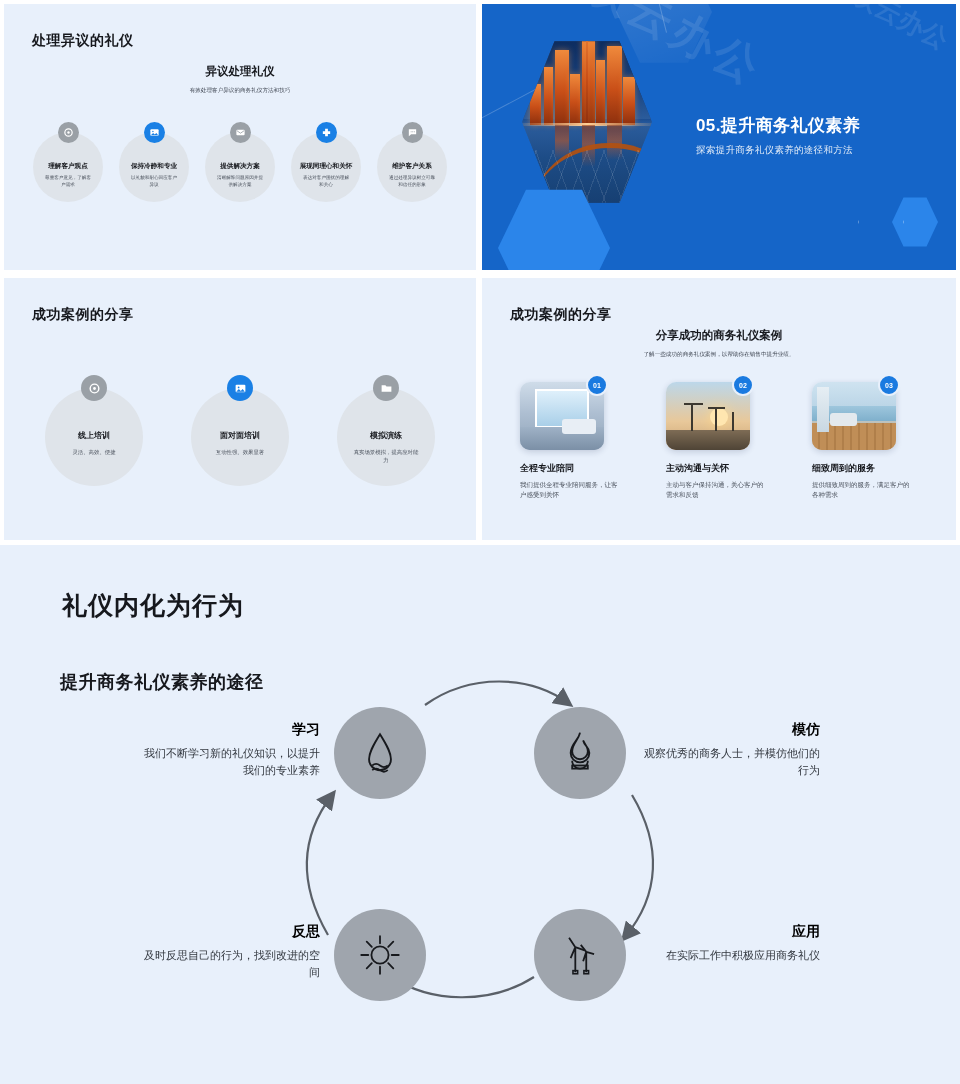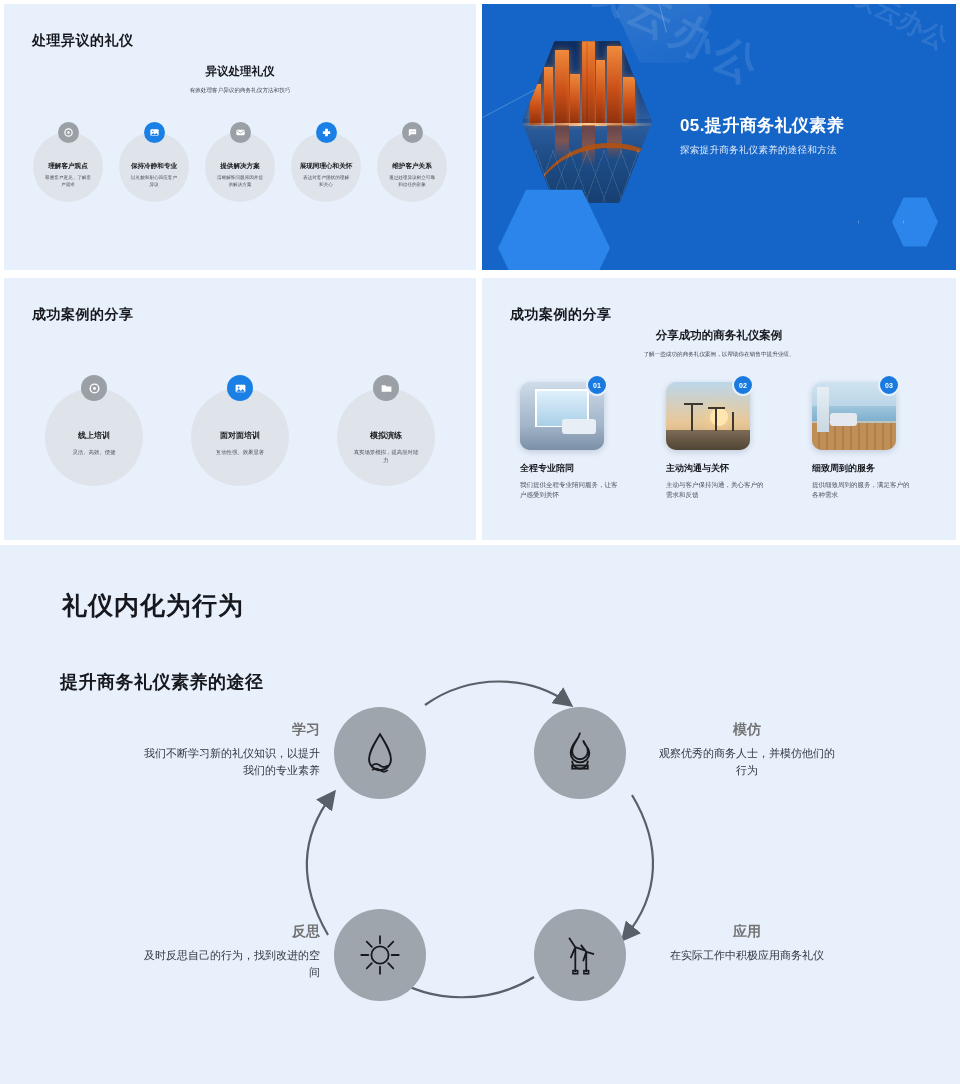--- a/index.html
+++ b/index.html
@@ -90,21 +90,21 @@
   .hex-faint {
     position: absolute;
     clip-path: polygon(25% 3%, 75% 3%, 100% 50%, 75% 97%, 25% 97%, 0% 50%);
     background: linear-gradient(160deg, rgba(255,255,255,.16), rgba(255,255,255,.02));
   }
   .hex-solid { position: absolute;
     clip-path: polygon(25% 3%, 75% 3%, 100% 50%, 75% 97%, 25% 97%, 0% 50%); }
   .hex-outline { position: absolute;
     border: 1.5px solid rgba(255,255,255,.38);
     clip-path: polygon(25% 3%, 75% 3%, 100% 50%, 75% 97%, 25% 97%, 0% 50%); }
-  .hero-text { position: absolute; }
+  .hero-text { position: absolute; margin-left: 16px; }
   .hero-text .h-t { color: #ffffff; font-weight: bold; font-size: 17px; letter-spacing: .4px; }
   .hero-text .h-s { color: rgba(255,255,255,.88); font-size: 9.5px; margin-top: 7px; letter-spacing: .3px; }
   .thinline { position: absolute; border-top: 1px solid rgba(255,255,255,.22); }
 
   
   .cases { position: absolute; display: flex; }
   .case { position: relative; }
   .case-img {
     position: relative; border-radius: 10px; overflow: hidden;
     box-shadow: 0 2px 6px rgba(20,40,80,.18);
@@ -146,23 +146,23 @@
       background:#e3e9ee; border-radius:3px; }
 
   
   #cycle { position: absolute; left: 0; top: 545px; width: 960px; height: 539px; background: #e8f0fb; }
   #cycle .big-title { position: absolute; left: 62px; top: 44px; font-size: 25px; font-weight: bold; color: #16181d; letter-spacing: 1px; }
   #cycle .sub-title { position: absolute; left: 60px; top: 125px; font-size: 18px; font-weight: bold; color: #16181d; letter-spacing: .5px; }
   .node { position: absolute; width: 92px; height: 92px; border-radius: 50%;
     background: #9fa5ad; display: flex; align-items: center; justify-content: center; }
   .node svg { width: 50px; height: 50px; }
   .ntext { position: absolute; width: 180px; }
-  .ntext .nt { font-weight: bold; color: #737373; font-size: 14px; }
+  .ntext .nt { font-weight: bold; color: #000000; font-size: 14px; }
   .ntext .nd { color: #32373f; font-size: 11px; line-height: 1.55; margin-top: 6px; }
-  .ntext.right { text-align: center; margin-left: 17px; }
+  .ntext.right { text-align: right; }
   .ntext.left { text-align: right; }
   #cycle svg.arrows { position: absolute; left: 0; top: 0; width: 960px; height: 539px; }
 </style>
 </head>
 <body>
 
 <div class="deck">
 
   <section class="panel" id="p1" style="left:4px; top:4px; width:472px; height:266px;">
     <h2 class="panel-title" style="left:28px; top:28px; font-size:14px;">处理异议的礼仪</h2>

